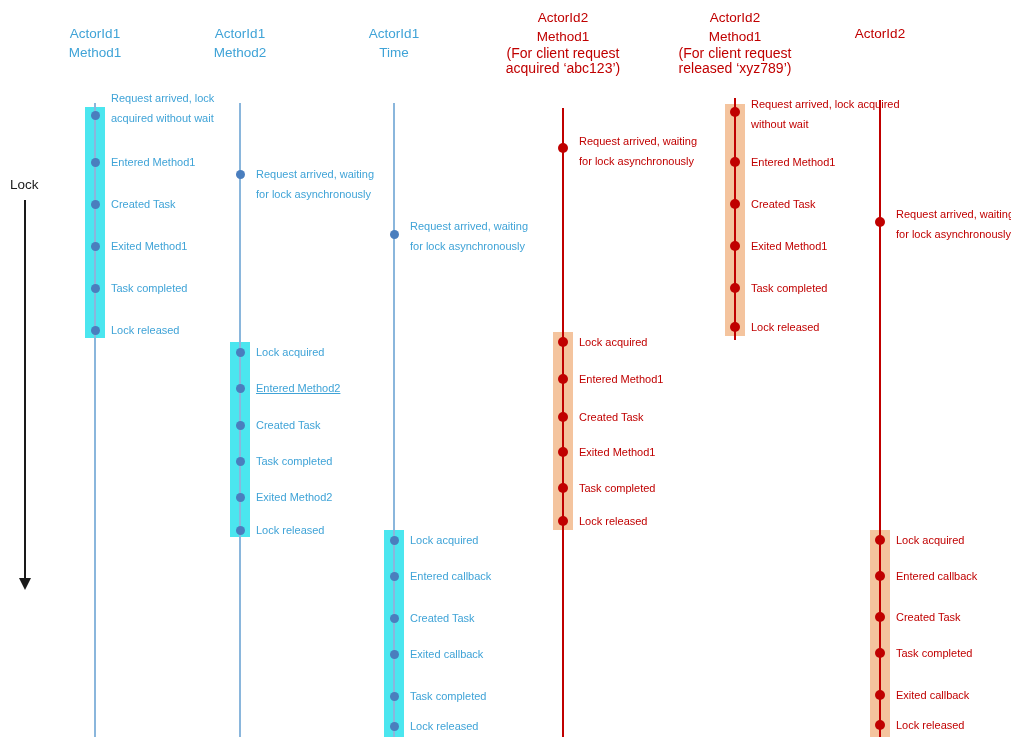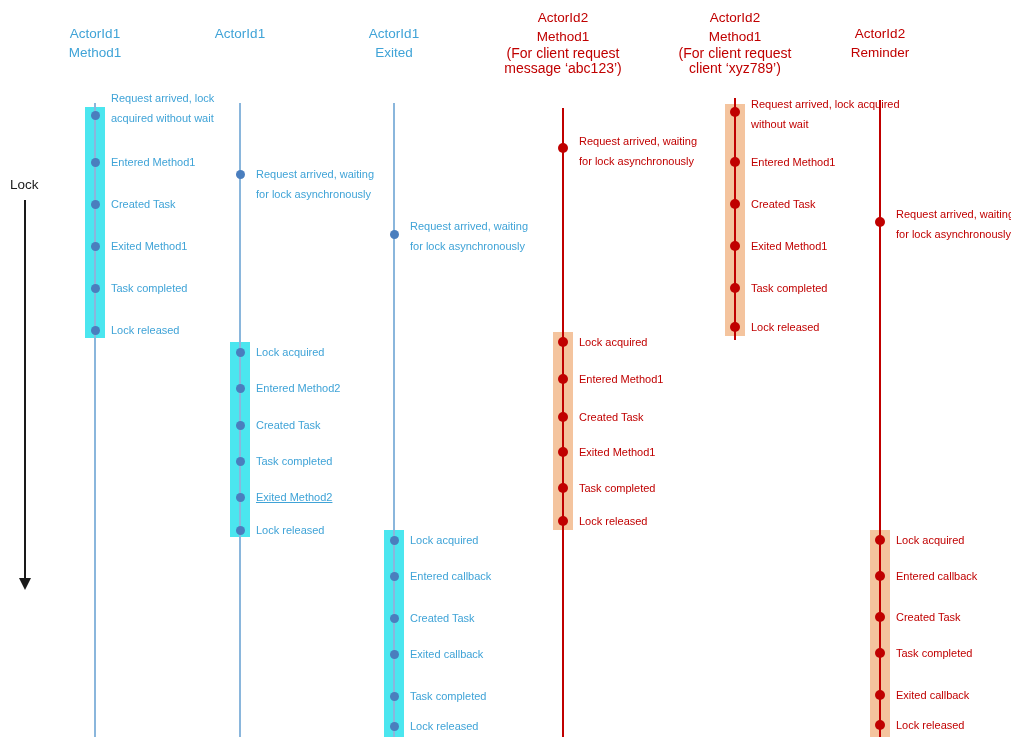--- a/index.html
+++ b/index.html
@@ -107,40 +107,41 @@
     <div class="dot" style="width: 9px; height: 9px; left: 90.5px; top: 241.5px; background: rgb(74, 126, 190);"></div>
     <div class="event-label" style="left: 111px; top: 246px; color: rgb(63, 163, 215);">Exited Method1</div>
     <div class="dot" style="width: 9px; height: 9px; left: 90.5px; top: 283.5px; background: rgb(74, 126, 190);"></div>
     <div class="event-label" style="left: 111px; top: 288px; color: rgb(63, 163, 215);">Task completed</div>
     <div class="dot" style="width: 9px; height: 9px; left: 90.5px; top: 325.5px; background: rgb(74, 126, 190);"></div>
     <div class="event-label" style="left: 111px; top: 330px; color: rgb(63, 163, 215);">Lock released</div>
     <div class="highlight" style="left: 230px; top: 342px; height: 195px; background: rgb(75, 230, 239);"></div>
     <div class="lifeline" style="left: 239.25px; top: 103px; height: 634px; background: rgb(138, 182, 220);"></div>
     <div class="col-header" style="left: 150px; top: 24px; color: rgb(63, 163, 215);">
       <div class="head-line">ActorId1</div>
+      <div class="head-line">Method2</div>
     </div>
     <div class="dot" style="width: 9px; height: 9px; left: 235.5px; top: 169.5px; background: rgb(74, 126, 190);"></div>
     <div class="event-label wrapped" style="left: 256px; top: 184px; color: rgb(63, 163, 215); width: 118px;">Request arrived, waiting for lock asynchronously</div>
     <div class="dot" style="width: 9px; height: 9px; left: 235.5px; top: 347.5px; background: rgb(74, 126, 190);"></div>
     <div class="event-label" style="left: 256px; top: 352px; color: rgb(63, 163, 215);">Lock acquired</div>
     <div class="dot" style="width: 9px; height: 9px; left: 235.5px; top: 383.5px; background: rgb(74, 126, 190);"></div>
-    <div class="event-label" style="left: 256px; top: 388px; color: rgb(63, 163, 215);">Entered Method2</div>
+    <div class="event-label" style="left: 256px; top: 388px; color: rgb(63, 163, 215); text-decoration: underline;">Entered Method2</div>
     <div class="dot" style="width: 9px; height: 9px; left: 235.5px; top: 420.5px; background: rgb(74, 126, 190);"></div>
     <div class="event-label" style="left: 256px; top: 425px; color: rgb(63, 163, 215);">Created Task</div>
     <div class="dot" style="width: 9px; height: 9px; left: 235.5px; top: 456.5px; background: rgb(74, 126, 190);"></div>
     <div class="event-label" style="left: 256px; top: 461px; color: rgb(63, 163, 215);">Task completed</div>
     <div class="dot" style="width: 9px; height: 9px; left: 235.5px; top: 492.5px; background: rgb(74, 126, 190);"></div>
-    <div class="event-label" style="left: 256px; top: 497px; color: rgb(63, 163, 215); text-decoration: underline;">Exited Method2</div>
+    <div class="event-label" style="left: 256px; top: 497px; color: rgb(63, 163, 215);">Exited Method2</div>
     <div class="dot" style="width: 9px; height: 9px; left: 235.5px; top: 525.5px; background: rgb(74, 126, 190);"></div>
     <div class="event-label" style="left: 256px; top: 530px; color: rgb(63, 163, 215);">Lock released</div>
     <div class="highlight" style="left: 384px; top: 530px; height: 207px; background: rgb(75, 230, 239);"></div>
     <div class="lifeline" style="left: 393.25px; top: 103px; height: 634px; background: rgb(138, 182, 220);"></div>
     <div class="col-header" style="left: 304px; top: 24px; color: rgb(63, 163, 215);">
       <div class="head-line">ActorId1</div>
-      <div class="head-line">Exited</div>
+      <div class="head-line">Time</div>
     </div>
     <div class="dot" style="width: 9px; height: 9px; left: 389.5px; top: 229.5px; background: rgb(74, 126, 190);"></div>
     <div class="event-label wrapped" style="left: 410px; top: 236px; color: rgb(63, 163, 215); width: 118px;">Request arrived, waiting for lock asynchronously</div>
     <div class="dot" style="width: 9px; height: 9px; left: 389.5px; top: 535.5px; background: rgb(74, 126, 190);"></div>
     <div class="event-label" style="left: 410px; top: 540px; color: rgb(63, 163, 215);">Lock acquired</div>
     <div class="dot" style="width: 9px; height: 9px; left: 389.5px; top: 571.5px; background: rgb(74, 126, 190);"></div>
     <div class="event-label" style="left: 410px; top: 576px; color: rgb(63, 163, 215);">Entered callback</div>
     <div class="dot" style="width: 9px; height: 9px; left: 389.5px; top: 613.5px; background: rgb(74, 126, 190);"></div>
     <div class="event-label" style="left: 410px; top: 618px; color: rgb(63, 163, 215);">Created Task</div>
     <div class="dot" style="width: 9px; height: 9px; left: 389.5px; top: 649.5px; background: rgb(74, 126, 190);"></div>
@@ -148,21 +149,21 @@
     <div class="dot" style="width: 9px; height: 9px; left: 389.5px; top: 691.5px; background: rgb(74, 126, 190);"></div>
     <div class="event-label" style="left: 410px; top: 696px; color: rgb(63, 163, 215);">Task completed</div>
     <div class="dot" style="width: 9px; height: 9px; left: 389.5px; top: 721.5px; background: rgb(74, 126, 190);"></div>
     <div class="event-label" style="left: 410px; top: 726px; color: rgb(63, 163, 215);">Lock released</div>
     <div class="highlight" style="left: 553px; top: 332px; height: 198px; background: rgb(244, 196, 158);"></div>
     <div class="lifeline" style="left: 562.25px; top: 108px; height: 629px; background: rgb(192, 0, 0);"></div>
     <div class="col-header" style="left: 473px; top: 8px; color: rgb(192, 0, 0);">
       <div class="head-line">ActorId2</div>
       <div class="head-line">Method1</div>
       <div class="head-subline">(For client request</div>
-      <div class="head-subline">message ‘abc123’)</div>
+      <div class="head-subline">acquired ‘abc123’)</div>
     </div>
     <div class="dot" style="width: 10px; height: 10px; left: 558px; top: 143px; background: rgb(192, 0, 0);"></div>
     <div class="event-label wrapped" style="left: 579px; top: 151px; color: rgb(192, 0, 0); width: 118px;">Request arrived, waiting for lock asynchronously</div>
     <div class="dot" style="width: 10px; height: 10px; left: 558px; top: 337px; background: rgb(192, 0, 0);"></div>
     <div class="event-label" style="left: 579px; top: 342px; color: rgb(192, 0, 0);">Lock acquired</div>
     <div class="dot" style="width: 10px; height: 10px; left: 558px; top: 374px; background: rgb(192, 0, 0);"></div>
     <div class="event-label" style="left: 579px; top: 379px; color: rgb(192, 0, 0);">Entered Method1</div>
     <div class="dot" style="width: 10px; height: 10px; left: 558px; top: 412px; background: rgb(192, 0, 0);"></div>
     <div class="event-label" style="left: 579px; top: 417px; color: rgb(192, 0, 0);">Created Task</div>
     <div class="dot" style="width: 10px; height: 10px; left: 558px; top: 447px; background: rgb(192, 0, 0);"></div>
@@ -170,39 +171,38 @@
     <div class="dot" style="width: 10px; height: 10px; left: 558px; top: 483px; background: rgb(192, 0, 0);"></div>
     <div class="event-label" style="left: 579px; top: 488px; color: rgb(192, 0, 0);">Task completed</div>
     <div class="dot" style="width: 10px; height: 10px; left: 558px; top: 516px; background: rgb(192, 0, 0);"></div>
     <div class="event-label" style="left: 579px; top: 521px; color: rgb(192, 0, 0);">Lock released</div>
     <div class="highlight" style="left: 725px; top: 104px; height: 232px; background: rgb(244, 196, 158);"></div>
     <div class="lifeline" style="left: 734.25px; top: 98px; height: 242px; background: rgb(192, 0, 0);"></div>
     <div class="col-header" style="left: 645px; top: 8px; color: rgb(192, 0, 0);">
       <div class="head-line">ActorId2</div>
       <div class="head-line">Method1</div>
       <div class="head-subline">(For client request</div>
-      <div class="head-subline">client ‘xyz789’)</div>
+      <div class="head-subline">released ‘xyz789’)</div>
     </div>
     <div class="dot" style="width: 10px; height: 10px; left: 730px; top: 107px; background: rgb(192, 0, 0);"></div>
     <div class="event-label wrapped" style="left: 751px; top: 114px; color: rgb(192, 0, 0); width: 150px;">Request arrived, lock acquired without wait</div>
     <div class="dot" style="width: 10px; height: 10px; left: 730px; top: 157px; background: rgb(192, 0, 0);"></div>
     <div class="event-label" style="left: 751px; top: 162px; color: rgb(192, 0, 0);">Entered Method1</div>
     <div class="dot" style="width: 10px; height: 10px; left: 730px; top: 199px; background: rgb(192, 0, 0);"></div>
     <div class="event-label" style="left: 751px; top: 204px; color: rgb(192, 0, 0);">Created Task</div>
     <div class="dot" style="width: 10px; height: 10px; left: 730px; top: 241px; background: rgb(192, 0, 0);"></div>
     <div class="event-label" style="left: 751px; top: 246px; color: rgb(192, 0, 0);">Exited Method1</div>
     <div class="dot" style="width: 10px; height: 10px; left: 730px; top: 283px; background: rgb(192, 0, 0);"></div>
     <div class="event-label" style="left: 751px; top: 288px; color: rgb(192, 0, 0);">Task completed</div>
     <div class="dot" style="width: 10px; height: 10px; left: 730px; top: 322px; background: rgb(192, 0, 0);"></div>
     <div class="event-label" style="left: 751px; top: 327px; color: rgb(192, 0, 0);">Lock released</div>
     <div class="highlight" style="left: 870px; top: 530px; height: 207px; background: rgb(244, 196, 158);"></div>
     <div class="lifeline" style="left: 879.25px; top: 100px; height: 637px; background: rgb(192, 0, 0);"></div>
     <div class="col-header" style="left: 790px; top: 24px; color: rgb(192, 0, 0);">
       <div class="head-line">ActorId2</div>
-      <div class="head-line">Reminder</div>
     </div>
     <div class="dot" style="width: 10px; height: 10px; left: 875px; top: 217px; background: rgb(192, 0, 0);"></div>
     <div class="event-label wrapped" style="left: 896px; top: 224px; color: rgb(192, 0, 0); width: 118px;">Request arrived, waiting for lock asynchronously</div>
     <div class="dot" style="width: 10px; height: 10px; left: 875px; top: 535px; background: rgb(192, 0, 0);"></div>
     <div class="event-label" style="left: 896px; top: 540px; color: rgb(192, 0, 0);">Lock acquired</div>
     <div class="dot" style="width: 10px; height: 10px; left: 875px; top: 571px; background: rgb(192, 0, 0);"></div>
     <div class="event-label" style="left: 896px; top: 576px; color: rgb(192, 0, 0);">Entered callback</div>
     <div class="dot" style="width: 10px; height: 10px; left: 875px; top: 612px; background: rgb(192, 0, 0);"></div>
     <div class="event-label" style="left: 896px; top: 617px; color: rgb(192, 0, 0);">Created Task</div>
     <div class="dot" style="width: 10px; height: 10px; left: 875px; top: 648px; background: rgb(192, 0, 0);"></div>

